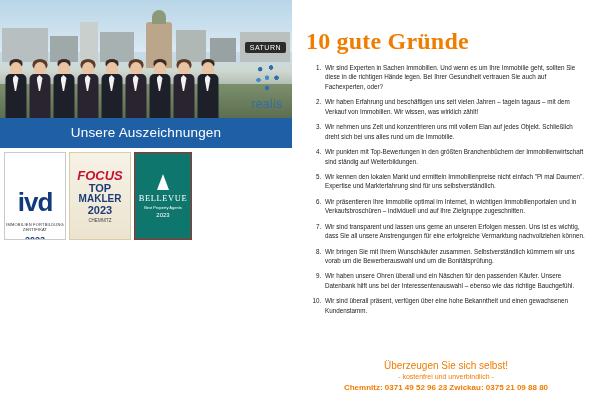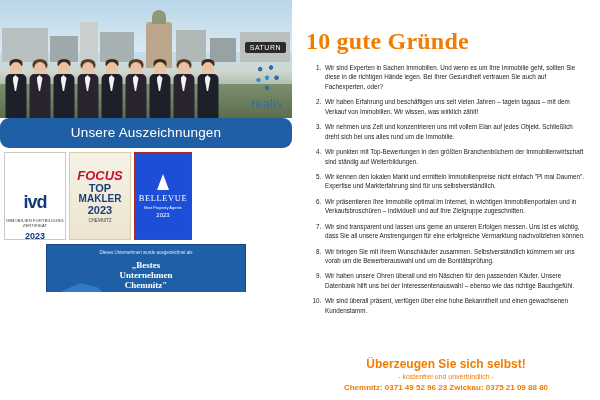--- a/index.html
+++ b/index.html
@@ -17,21 +17,21 @@
     position: relative;
     width: 600px;
     height: 400px;
     display: flex;
     background: #ffffff;
   }
   
   .left {
     position: relative;
     width: 292px;
-    height: 292px;
+    height: 400px;
     background: #ffffff;
     overflow: hidden;
   }
   .photo-band {
     position: relative;
     width: 292px;
     height: 118px;
     background: linear-gradient(#9fc4de 0%, #c6dcea 46%, #cfd8d0 60%, #6d7e6a 100%);
     overflow: hidden;
   }
@@ -168,21 +168,20 @@
     color: #2f6ea8;
     letter-spacing: 0.5px;
   }
   .awards-title {
     background: #1f5fa6;
     color: #ffffff;
     text-align: center;
     font-size: 13.5px;
     padding: 7px 0 8px 0;
     letter-spacing: 0.2px;
-    border-radius: 9px;
   }
   .awards-row {
     display: flex;
     align-items: stretch;
     height: 92px;
     padding: 4px 4px 0 4px;
     box-sizing: border-box;
     gap: 3px;
   }
   .badge {
@@ -197,21 +196,21 @@
   .badge-ivd {
     width: 62px;
     background: #ffffff;
     display: flex;
     flex-direction: column;
     align-items: center;
     justify-content: center;
     border: 1px solid #c9c9c9;
   }
   .badge-ivd .ivd-logo {
-    font-size: 18px;
+    font-size: 26px;
     font-weight: bold;
     color: #123a7a;
     letter-spacing: -1px;
     line-height: 1;
     margin-top: 42px;
   }
   .badge-ivd .ivd-bar {
     width: 40px; height: 2px;
     background: #c8102e;
     margin: 3px 0 4px 0;
@@ -289,21 +288,21 @@
     color: #d4a017;
     font-size: 8px;
     letter-spacing: 1px;
     margin: 2px 0;
   }
   .badge-capital .c-firm {
     font-size: 5px; color: #222; line-height: 1.3;
   }
   .badge-bellevue {
     width: 58px;
-    background: #1d4ed8;
+    background: #0f766e;
     color: #fff;
     display: flex;
     flex-direction: column;
     align-items: center;
     justify-content: center;
     border: 1px solid #b02a22;
   }
   .badge-bellevue .bv-flame {
     width: 0; height: 0;
     border-left: 6px solid transparent;
@@ -423,21 +422,21 @@
     color: #1b1b1b;
   }
   .cta {
     position: absolute;
     left: 0;
     bottom: 8px;
     width: 100%;
     text-align: center;
     color: #f07c00;
   }
-  .cta .c1 { font-size: 12px; margin-bottom: 2px; font-weight: bold; }
+  .cta .c1 { font-size: 10px; margin-bottom: 2px; }
   .cta .c2 { font-size: 7px; margin-bottom: 3px; }
   .cta .c3 { font-size: 8px; font-weight: bold; }
 </style>
 </head>
 <body>
 
 <div class="page">
 
   <div class="left">
 
@@ -539,32 +538,20 @@
 
       <div class="badge badge-bellevue">
         <div class="bv-flame"></div>
         <div class="bv-name">BELLEVUE</div>
         <div class="bv-sub">Best Property Agents</div>
         <div class="bv-year">2023</div>
       </div>
 
     </div>
 
-    <div class="bottom-award">
-      <div class="ba-pre">Dieses Unternehmen wurde ausgezeichnet als</div>
-      <div class="ba-t1">„Bestes</div>
-      <div class="ba-t2">Unternehmen</div>
-      <div class="ba-t3">Chemnitz"</div>
-      <div class="map"></div>
-      <div class="wu">
-        <div class="wu1">Wirtschaftsunion</div>
-        <div class="wu2">Sachsen eG</div>
-      </div>
-      <div class="ba-org">organisiert von haus</div>
-    </div>
 
   </div>
 
   <div class="right">
     <h1 class="headline">10 gute Gründe</h1>
 
     <ol class="reasons">
       <li>Wir sind Experten in Sachen Immobilien. Und wenn es um Ihre Immobilie geht, sollten Sie diese in die richtigen Hände legen. Bei Ihrer Gesundheit vertrauen Sie auch auf Fachexperten, oder?</li>
       <li>Wir haben Erfahrung und beschäftigen uns seit vielen Jahren – tagein tagaus – mit dem Verkauf von Immobilien. Wir wissen, was wirklich zählt!</li>
       <li>Wir nehmen uns Zeit und konzentrieren uns mit vollem Elan auf jedes Objekt. Schließlich dreht sich bei uns alles rund um die Immobilie.</li>

